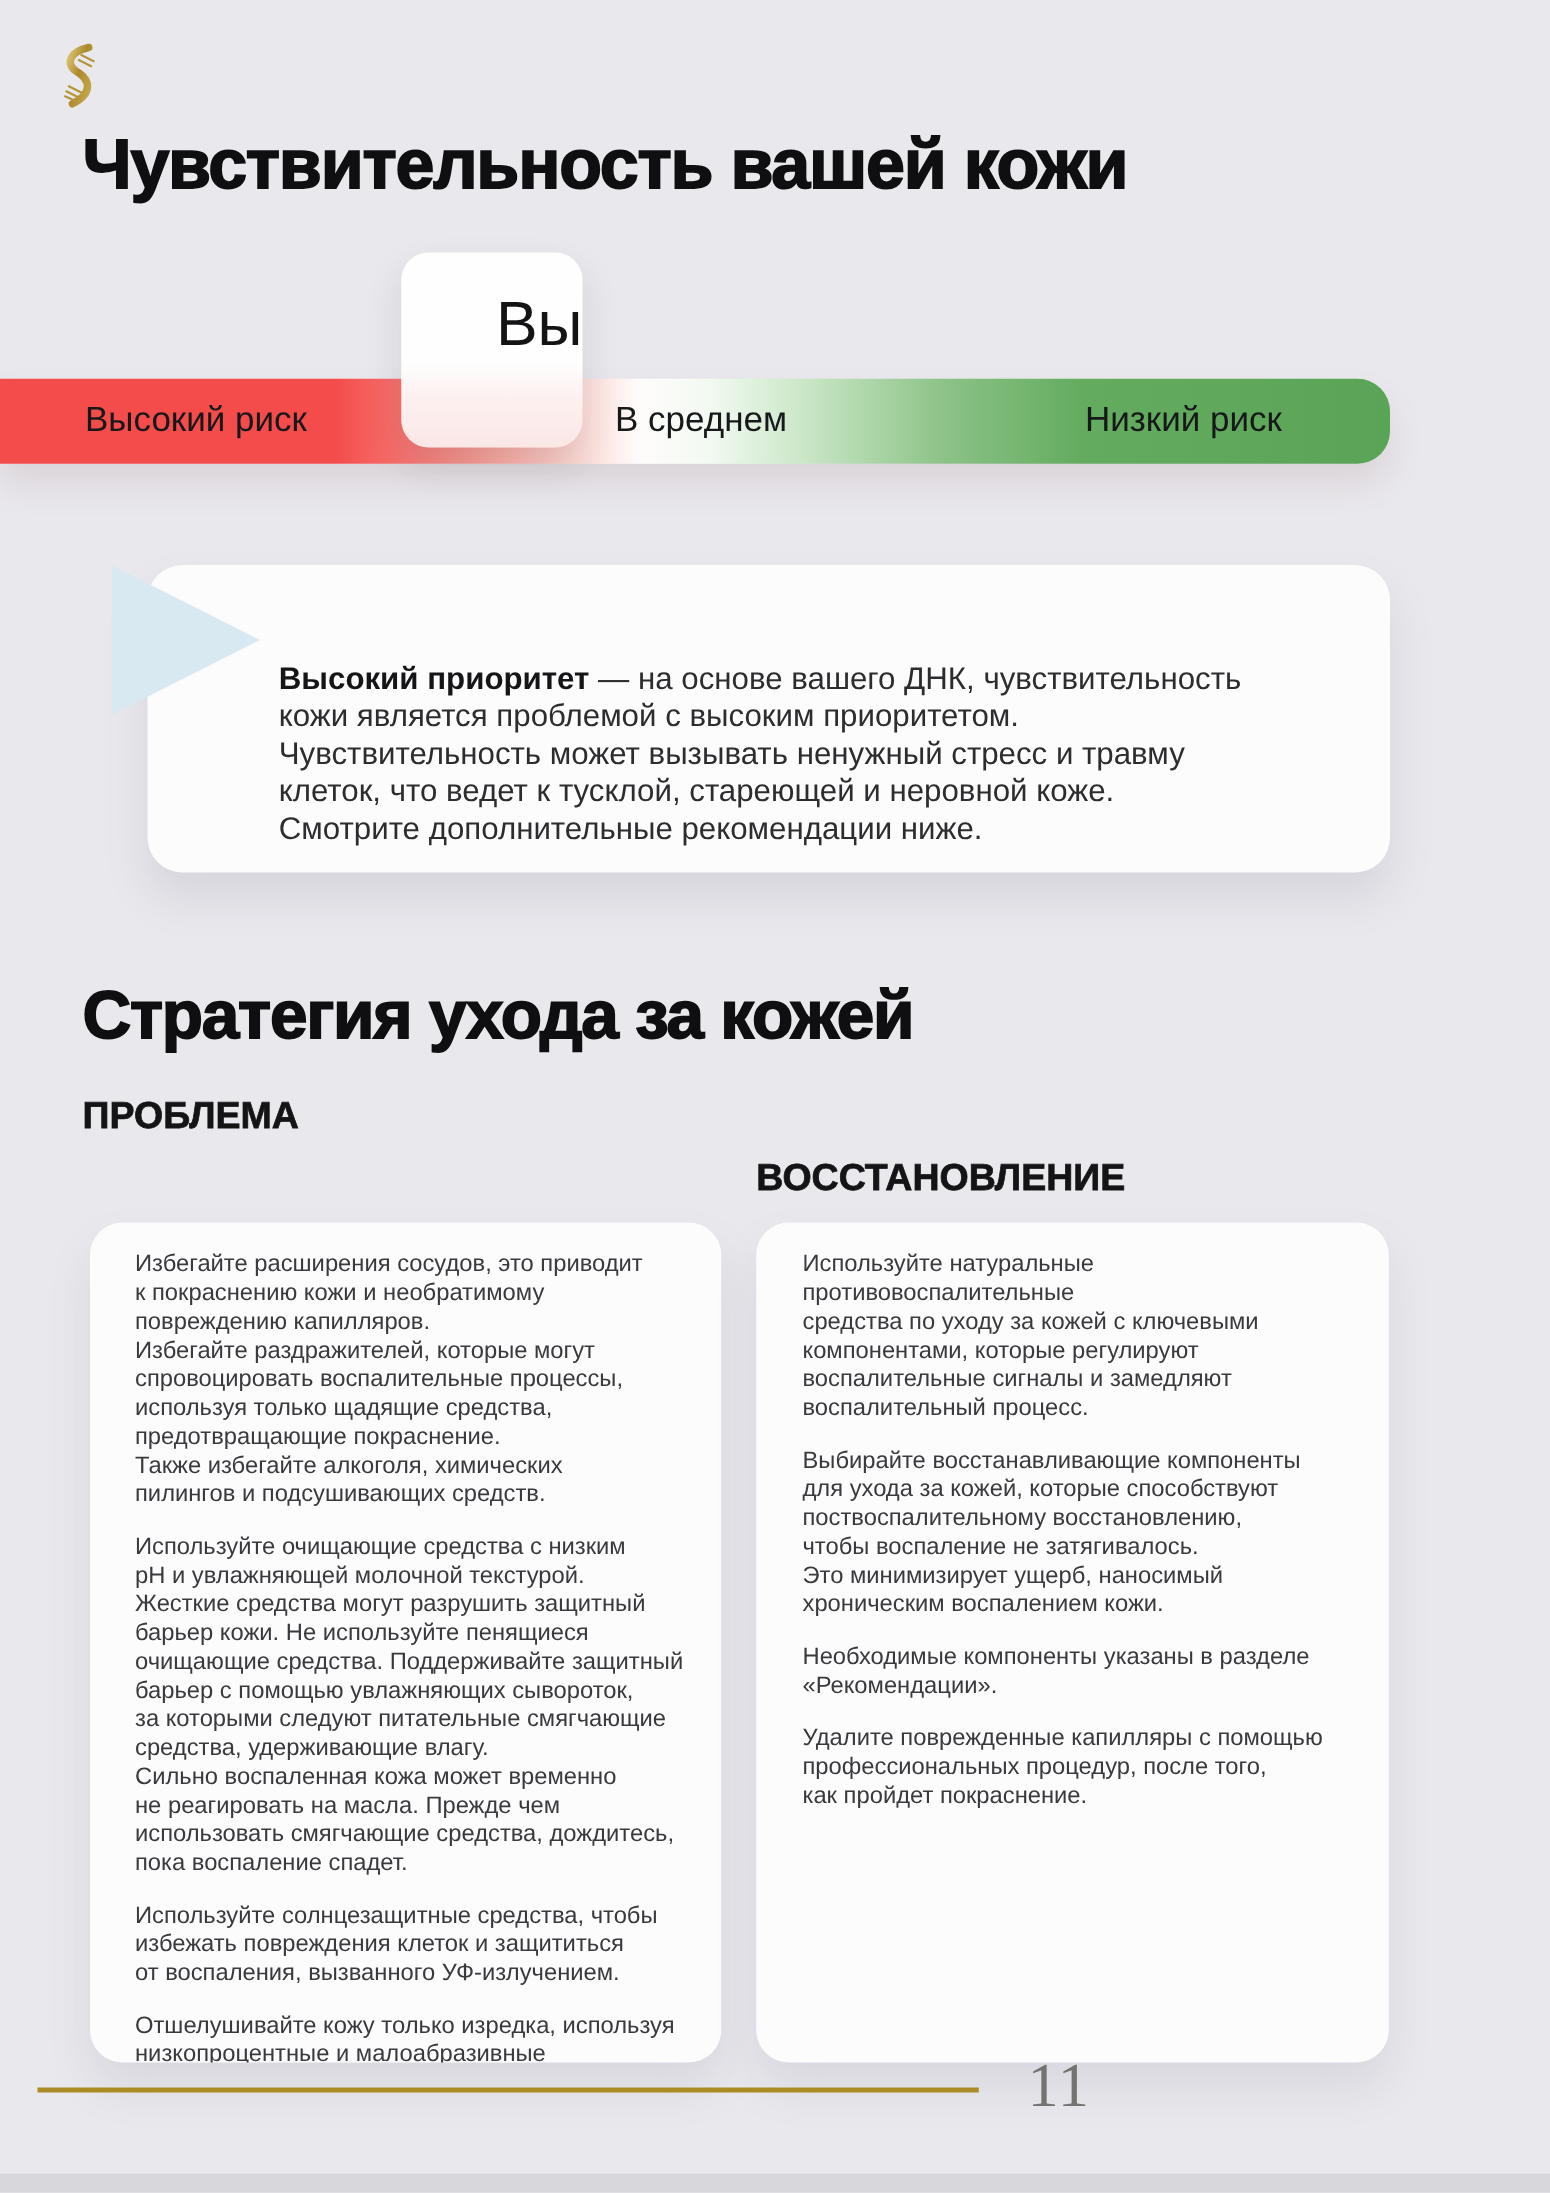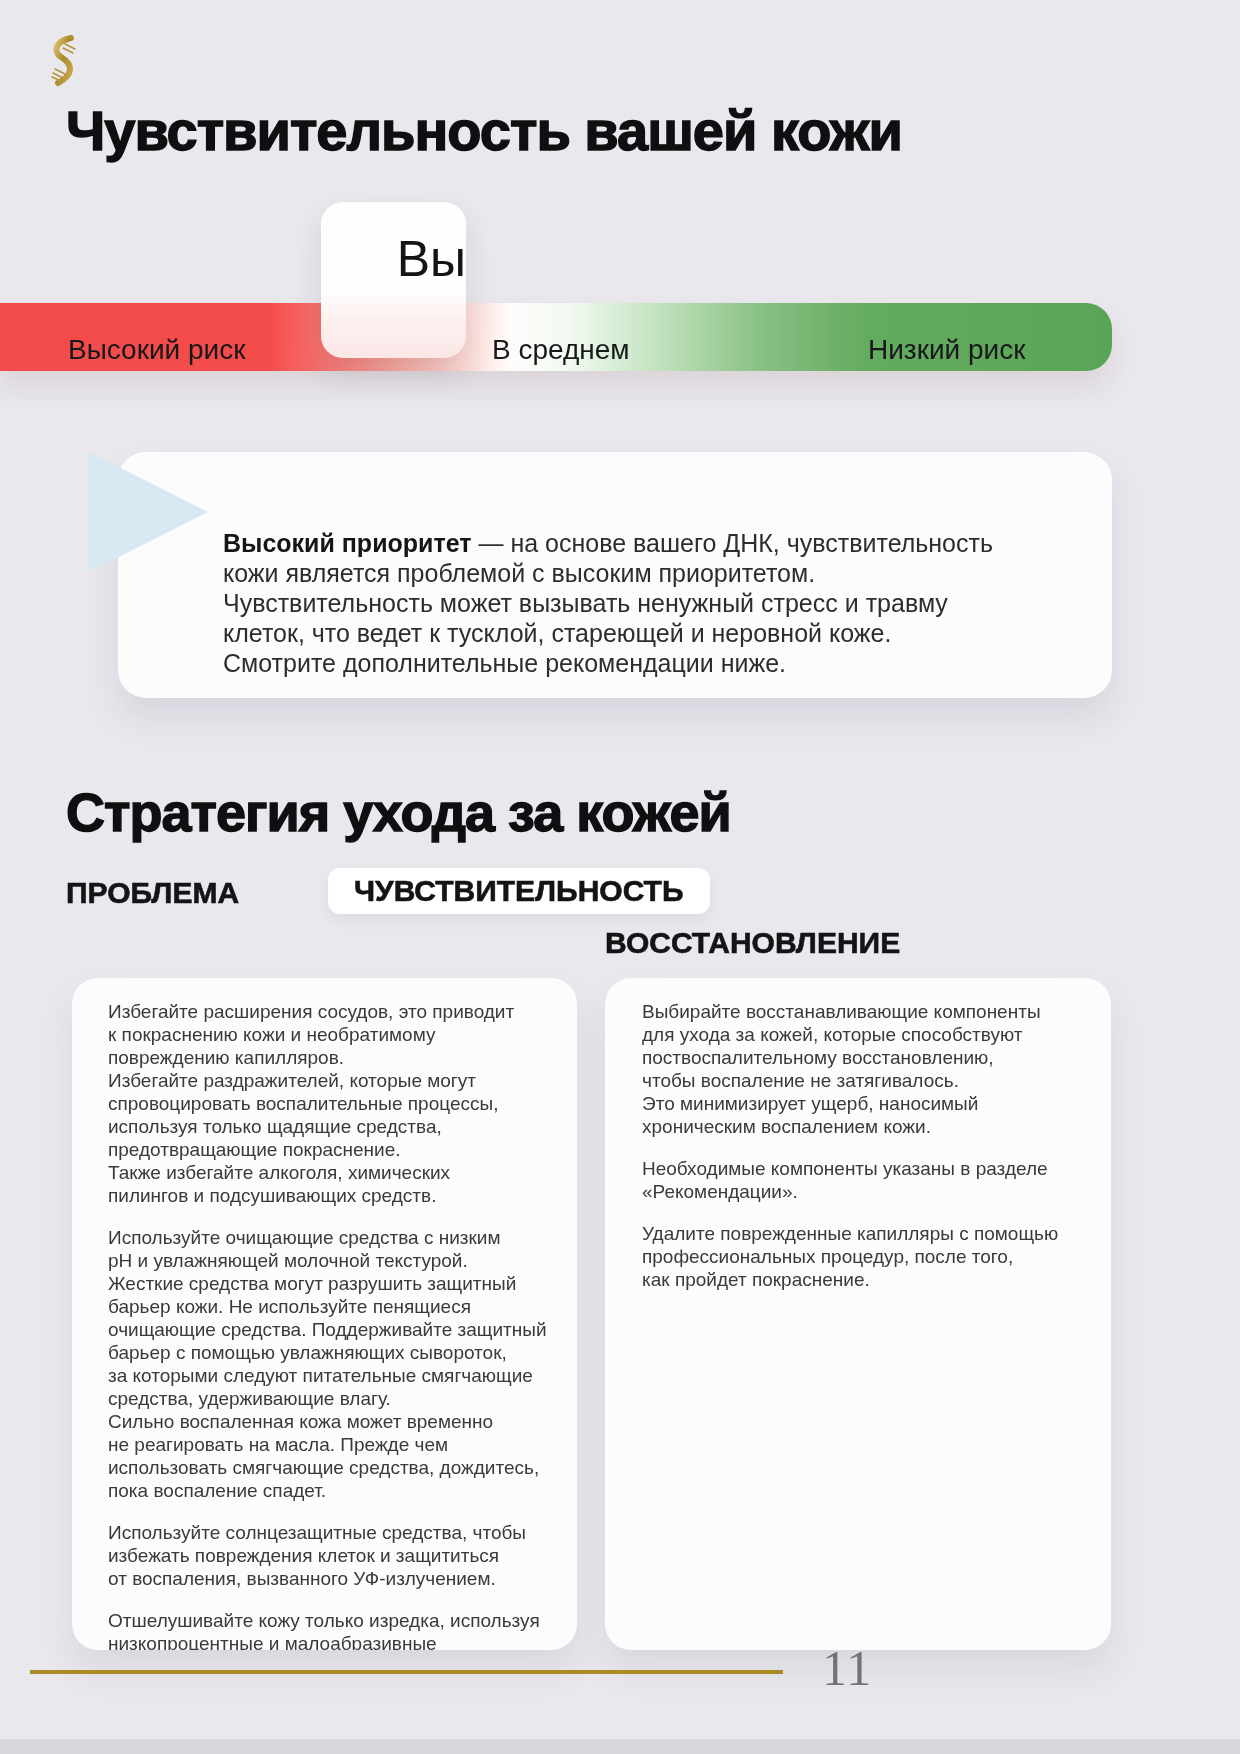--- a/index.html
+++ b/index.html
@@ -27,21 +27,21 @@
   
   .risk-bar{
     position:absolute;left:0;top:303px;width:1112px;height:68px;
     border-radius:0 26px 26px 0;
     background:linear-gradient(90deg,
       #f44b4b 0%, #f44b4b 24%, #f9b2a9 37%, #fefcfb 46%,
       #f2faf2 51%, #c9e6c6 58%, #8cc287 68%, #63ab5f 78%, #5aa458 100%);
     box-shadow:0 16px 26px rgba(150,110,110,0.16);
   }
   .risk-label{
-    position:absolute;top:334px;
+    position:absolute;top:320px;
     font-size:28px;font-weight:500;color:#17181a;white-space:nowrap;
   }
   .risk-label.high{left:68px;}
   .risk-label.mid{left:492px;}
   .risk-label.low{left:868px;}
   .you-marker{
     position:absolute;left:321px;top:202px;width:145px;height:156px;
     border-radius:22px;
     background:linear-gradient(180deg,#fefefe 0%,#fefefe 56%,#fdf1f0 74%,#fae7e6 100%);
     box-shadow:0 14px 30px rgba(40,40,60,0.12);
@@ -150,23 +150,20 @@
     <span class="lead">Высокий приоритет</span><span> — на основе вашего ДНК, чувствительность
 кожи является проблемой с высоким приоритетом.
 Чувствительность может вызывать ненужный стресс и травму
 клеток, что ведет к тусклой, стареющей и неровной коже.
 Смотрите дополнительные рекомендации ниже.</span>
   </div>
 
   <div class="h2">Стратегия ухода за кожей</div>
 
   <div class="row-label problem-label">ПРОБЛЕМА</div>
-  <div class="problem-pill">
-    <span>ЧУВСТВИТЕЛЬНОСТЬ</span>
-  </div>
 
   <div class="row-label col-header-right">ВОССТАНОВЛЕНИЕ</div>
 
   <div class="content-card left">
       <div class="para">Избегайте расширения сосудов, это приводит
 к покраснению кожи и необратимому
 повреждению капилляров.
 Избегайте раздражителей, которые могут
 спровоцировать воспалительные процессы,
 используя только щадящие средства,
@@ -186,20 +183,25 @@
 использовать смягчающие средства, дождитесь,
 пока воспаление спадет.</div>
       <div class="para">Используйте солнцезащитные средства, чтобы
 избежать повреждения клеток и защититься
 от воспаления, вызванного УФ-излучением.</div>
       <div class="para">Отшелушивайте кожу только изредка, используя
 низкопроцентные и малоабразивные эксфолианты.</div>
     </div>
 
   <div class="content-card right">
+      <div class="para">Используйте натуральные противовоспалительные
+средства по уходу за кожей с ключевыми
+компонентами, которые регулируют
+воспалительные сигналы и замедляют
+воспалительный процесс.</div>
       <div class="para">Выбирайте восстанавливающие компоненты
 для ухода за кожей, которые способствуют
 поствоспалительному восстановлению,
 чтобы воспаление не затягивалось.
 Это минимизирует ущерб, наносимый
 хроническим воспалением кожи.</div>
       <div class="para">Необходимые компоненты указаны в разделе
 «Рекомендации».</div>
       <div class="para">Удалите поврежденные капилляры с помощью
 профессиональных процедур, после того,

